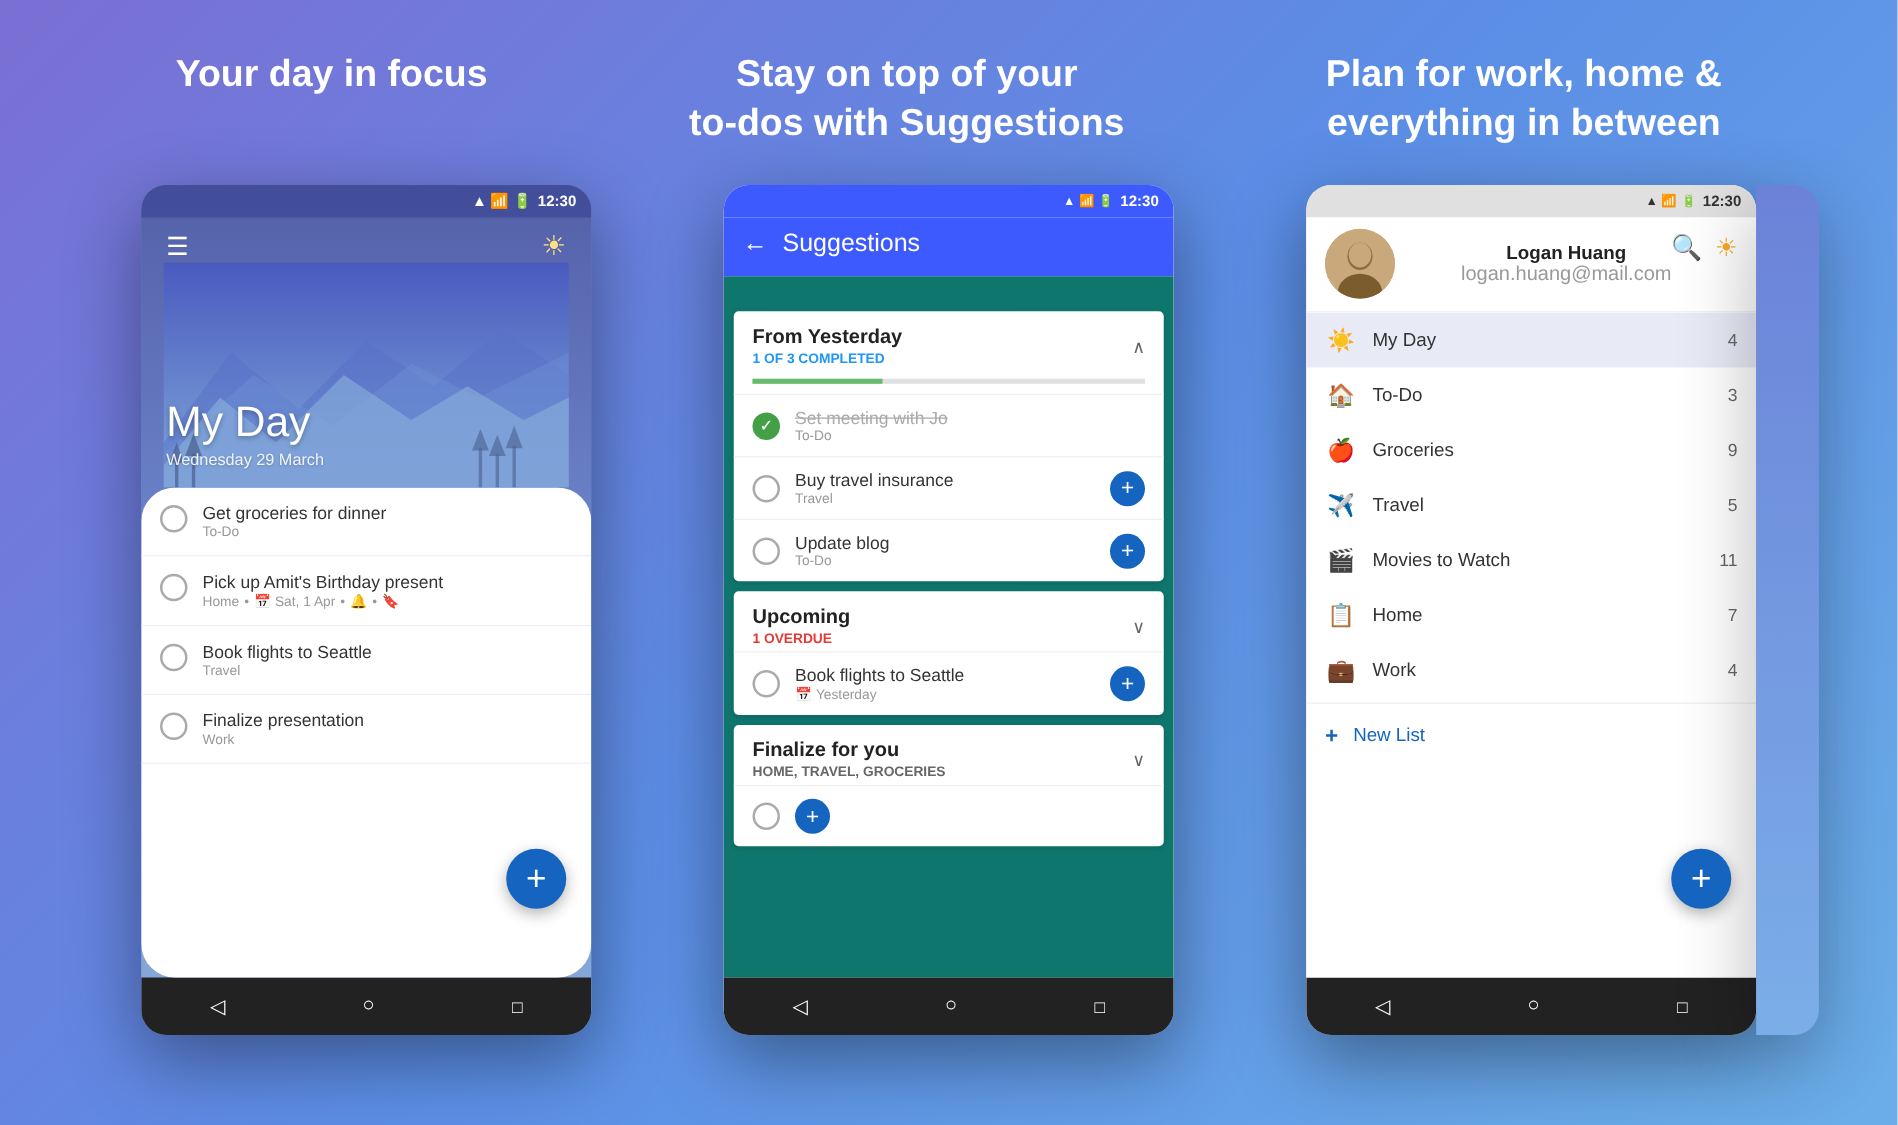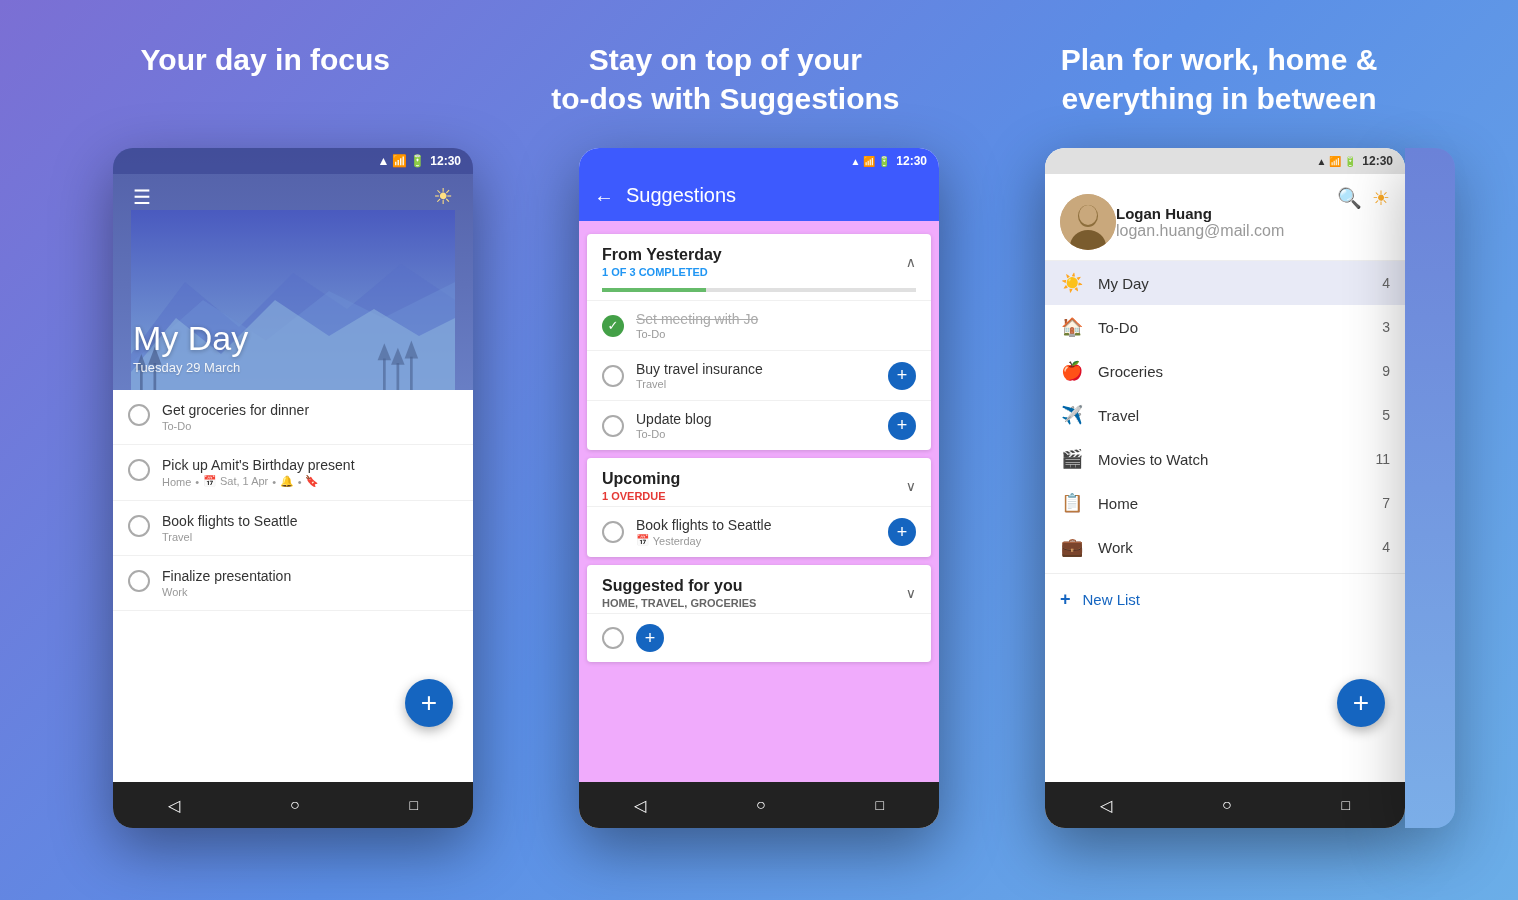--- a/index.html
+++ b/index.html
@@ -282,25 +282,25 @@
         <rect x="280" y="165" width="3" height="35" fill="#4a6090" opacity="0.6"></rect>
         <polygon points="281.5,148 274,167 289,167" fill="#4a6090" opacity="0.6"></polygon>
         <rect x="295" y="170" width="3" height="30" fill="#4a6090" opacity="0.6"></rect>
         <polygon points="296.5,153 289,172 304,172" fill="#4a6090" opacity="0.6"></polygon>
         <rect x="310" y="163" width="3" height="37" fill="#4a6090" opacity="0.6"></rect>
         <polygon points="311.5,145 304,165 319,165" fill="#4a6090" opacity="0.6"></polygon>
       </svg>
 
       <div style="position:absolute; bottom:15px; left:20px; z-index:5;">
         <div style="color:white; font-size:34px; font-weight:300; text-shadow:0 1px 4px rgba(0,0,0,0.3);">My Day</div>
-        <div style="color:rgba(255,255,255,0.9); font-size:13px; margin-top:2px; text-shadow:0 1px 2px rgba(0,0,0,0.2);">Tuesday 29 March</div>
-      </div>
-    </div>
-
-    <div style="background:white; flex:1; overflow:hidden; position:relative;">
+        <div style="color:rgba(255,255,255,0.9); font-size:13px; margin-top:2px; text-shadow:0 1px 2px rgba(0,0,0,0.2);">Wednesday 29 March</div>
+      </div>
+    </div>
+
+    <div style="background:white; flex:1; overflow:hidden; position:relative;border-radius:27px;">
       <div class="todo-item">
         <div class="todo-circle"></div>
         <div class="todo-content">
           <div class="todo-title">Get groceries for dinner</div>
           <div class="todo-sub">To-Do</div>
         </div>
       </div>
       <div class="todo-item">
         <div class="todo-circle"></div>
         <div class="todo-content">
@@ -347,21 +347,21 @@
         <span style="font-size:10px;">▲</span>
         <span style="font-size:10px;">📶</span>
         <span style="font-size:10px;">🔋</span>
       </div>
       <span class="status-time">12:30</span>
     </div>
     <div class="phone2-header">
       <span style="color:white; font-size:20px; cursor:pointer;">←</span>
       <span style="color:white; font-size:20px; font-weight:400;">Suggestions</span>
     </div>
-    <div style="flex:1; overflow:hidden; background:#f0abfc; padding:5px 0;">
+    <div style="flex:1; overflow:hidden; background:#0f766e; padding:20px 0;">
 
       <div class="suggestion-section">
         <div class="section-header">
           <div>
             <div class="section-title">From Yesterday</div>
             <div class="section-sub">1 OF 3 COMPLETED</div>
           </div>
           <span style="color:#666; font-size:14px; cursor:pointer;">∧</span>
         </div>
         <div class="progress-bar-wrap">
@@ -412,21 +412,21 @@
                 <span>Yesterday</span>
             </div>
           </div>
           <div class="add-blue-btn">+</div>
         </div>
       </div>
 
       <div class="suggestion-section">
         <div class="section-header">
           <div>
-            <div class="section-title">Suggested for you</div>
+            <div class="section-title">Finalize for you</div>
             <div class="section-sub home">HOME, TRAVEL, GROCERIES</div>
           </div>
           <span style="color:#666; font-size:14px; cursor:pointer;">∨</span>
         </div>
         <div class="suggestion-item">
           <div class="circle-empty"></div>
           <div class="add-blue-btn">+</div>
         </div>
       </div>
     </div>
@@ -442,21 +442,21 @@
     <div class="phone" style="background:white;">
       <div class="status-bar" style="background:#e0e0e0; color:#333;">
         <div class="icons">
           <span style="font-size:10px; color:#333;">▲</span>
           <span style="font-size:10px; color:#333;">📶</span>
           <span style="font-size:10px; color:#333;">🔋</span>
         </div>
         <span class="status-time" style="color:#333;">12:30</span>
       </div>
 
-      <div style="padding:20px 15px 10px; border-bottom:1px solid #eee; background:white; display:flex; align-items:center; gap:0; flex-shrink:0; position:relative;">
+      <div style="padding:9px 15px 10px; border-bottom:1px solid #eee; background:white; display:flex; align-items:center; gap:0; flex-shrink:0; position:relative;text-align:center;">
         <div style="width:56px;height:56px;border-radius:50%;background:#c8a882;overflow:hidden;flex-shrink:0;display:flex;align-items:center;justify-content:center;">
           <svg viewBox="0 0 56 56" width="56" height="56">
             <circle cx="28" cy="28" r="28" fill="#c9a87c"></circle>
             <ellipse cx="28" cy="22" rx="10" ry="11" fill="#8d6e3c"></ellipse>
             <ellipse cx="28" cy="52" rx="18" ry="16" fill="#7a5c2e"></ellipse>
             <ellipse cx="28" cy="21" rx="9" ry="10" fill="#c9a87c"></ellipse>
           </svg>
         </div>
         <div class="profile-info">
           <div style="font-size:15px;font-weight:600;color:#222;">Logan Huang</div>

